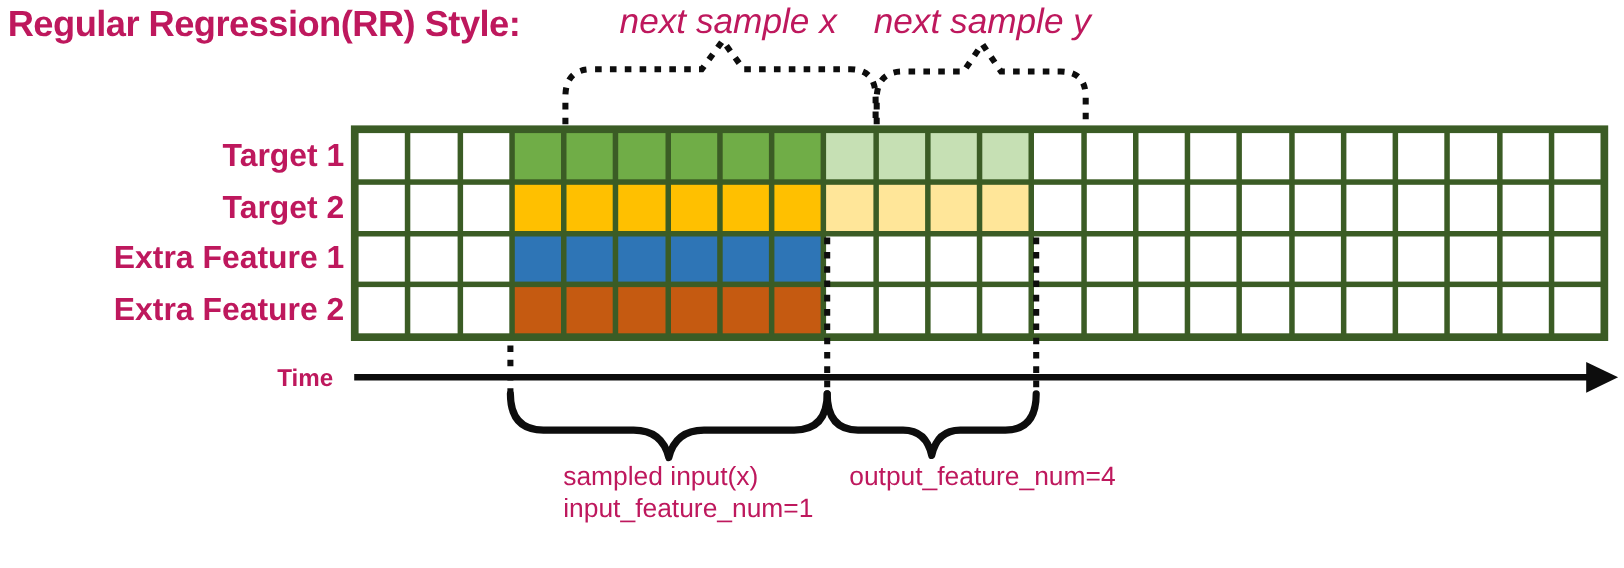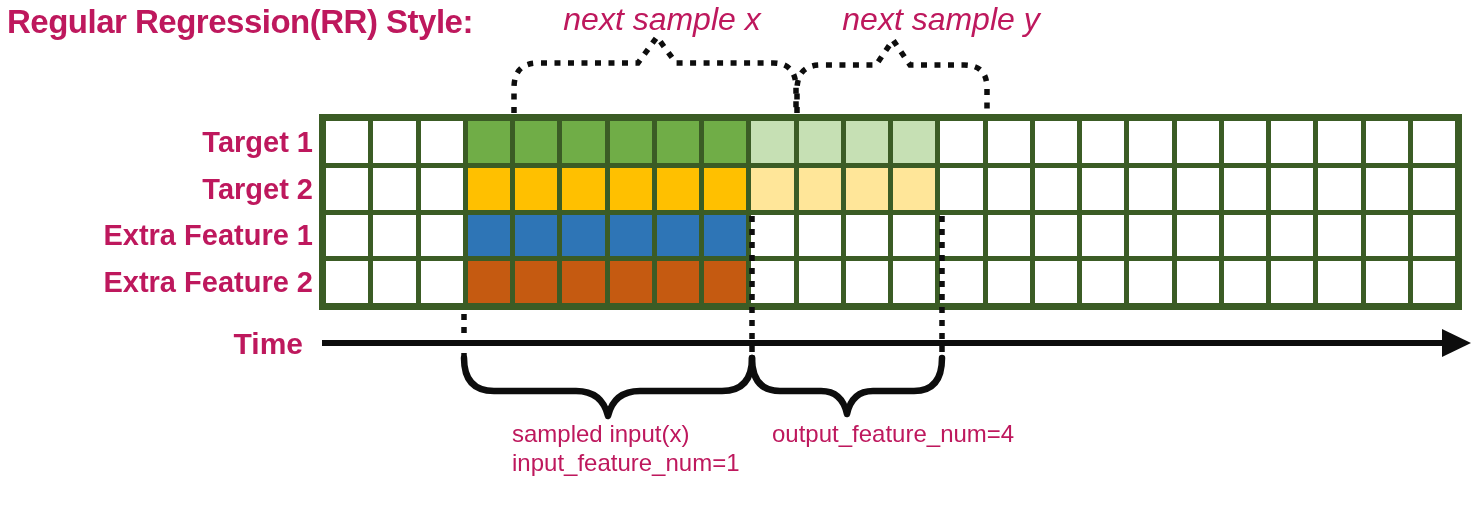--- a/index.html
+++ b/index.html
@@ -16,21 +16,21 @@
     font-size:33px;font-weight:700;letter-spacing:-0.5px;
     white-space:nowrap;
   }
   .top-note{
     position:absolute;top:1px;
     transform:translateX(-50%);
     font-size:32px;font-style:italic;font-weight:500;
     white-space:nowrap;
   }
   #next-x{left:662px;}
-  #next-y{left:893px;margin-left:48px;}
+  #next-y{left:893px;}
   #grid{
     position:absolute;left:319px;top:114px;
     width:1143px;height:196px;
     box-sizing:border-box;
     padding:7px;
     display:grid;
     gap:5px;
   }
   .cell{width:100%;height:100%;}
   .row-label{
@@ -39,21 +39,21 @@
     width:320px;
     height:42px;line-height:42px;
     text-align:right;
     font-size:29px;font-weight:700;
     white-space:nowrap;
   }
   #time-label{
     position:absolute;
     right:1173px;top:329px;
     height:30px;line-height:30px;
-    font-size:30px;font-weight:700;
+    font-size:22px;font-weight:700;
   }
   .bottom-block{
     position:absolute;top:420px;
     font-size:24px;line-height:28.6px;
     white-space:nowrap;
   }
   #input-annotation{left:512px;}
   #output-annotation{left:772px;}
   svg#overlay{position:absolute;left:0;top:0;}
 </style>

